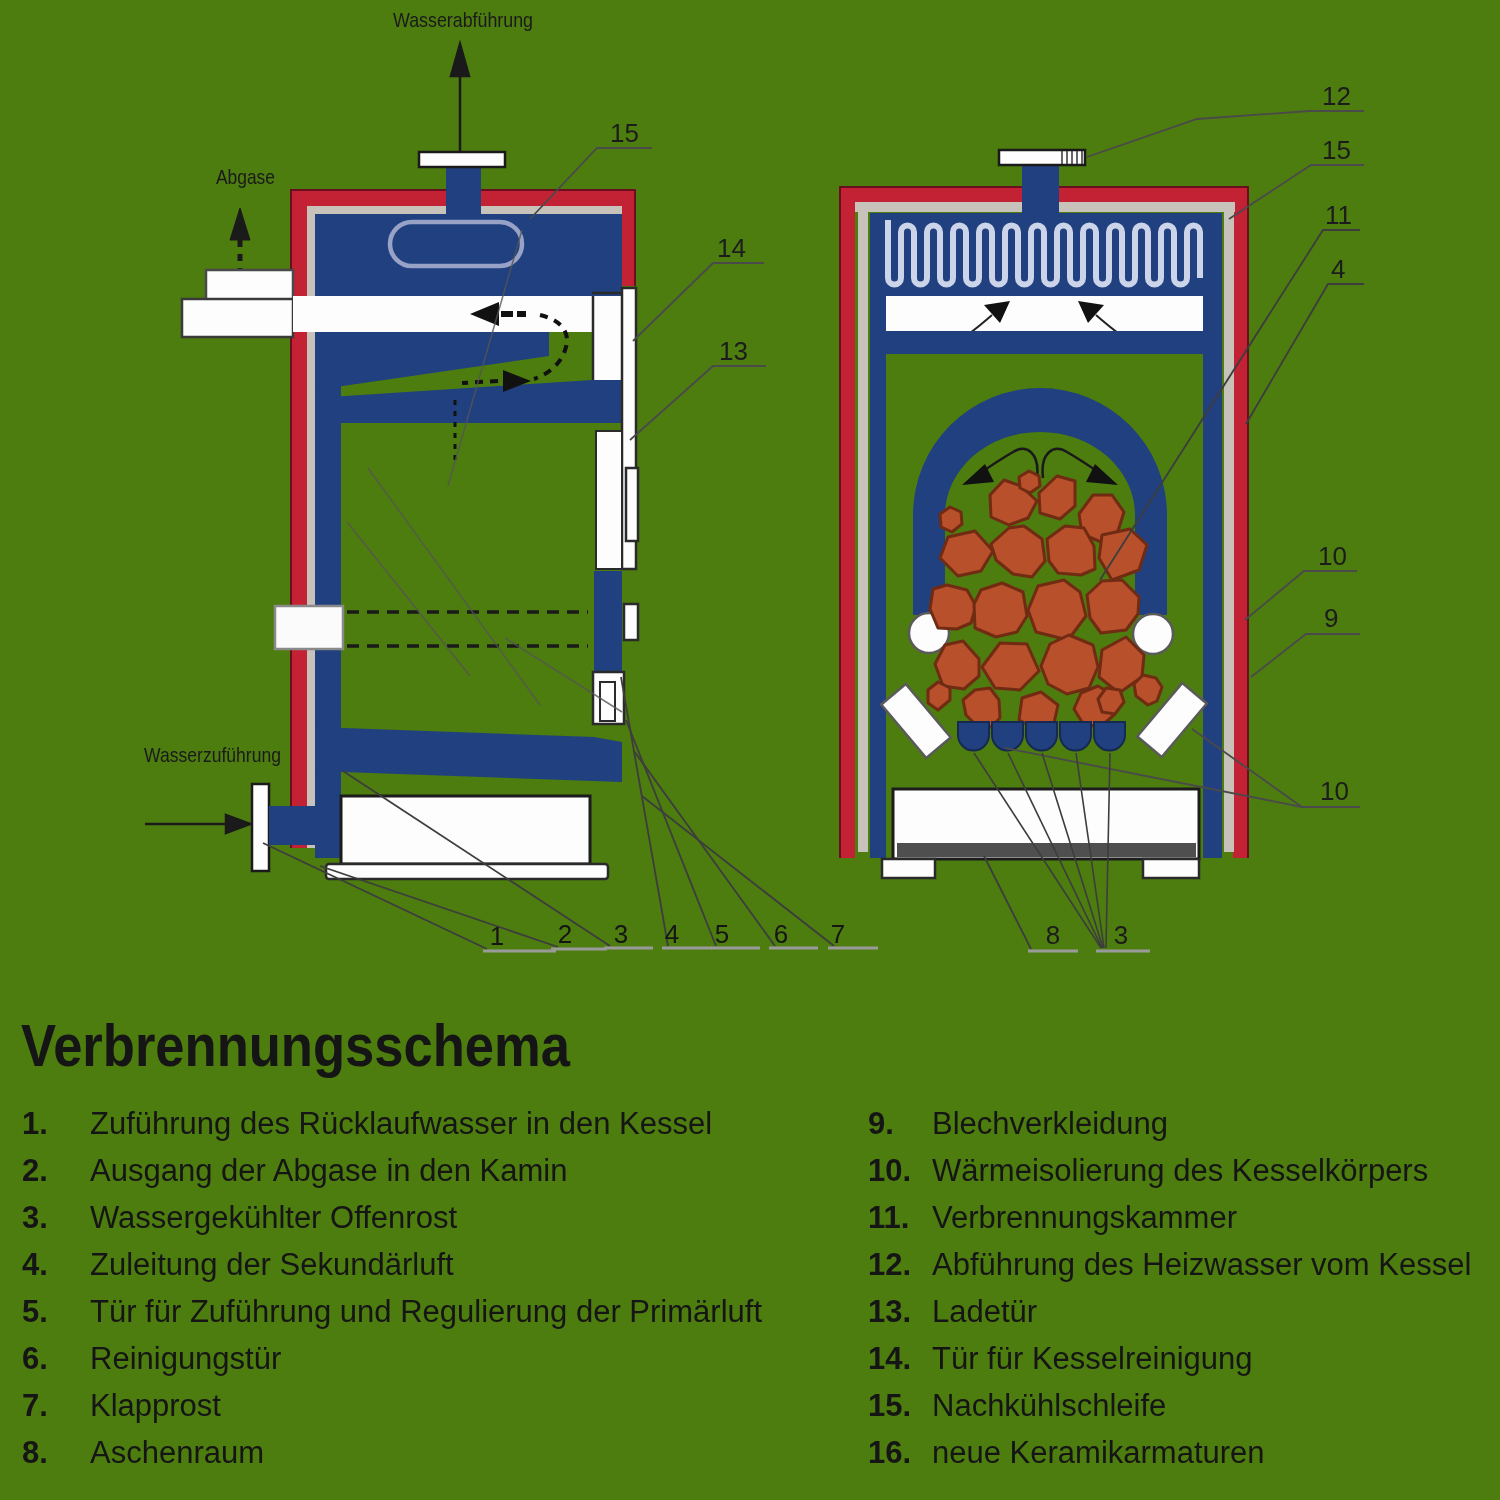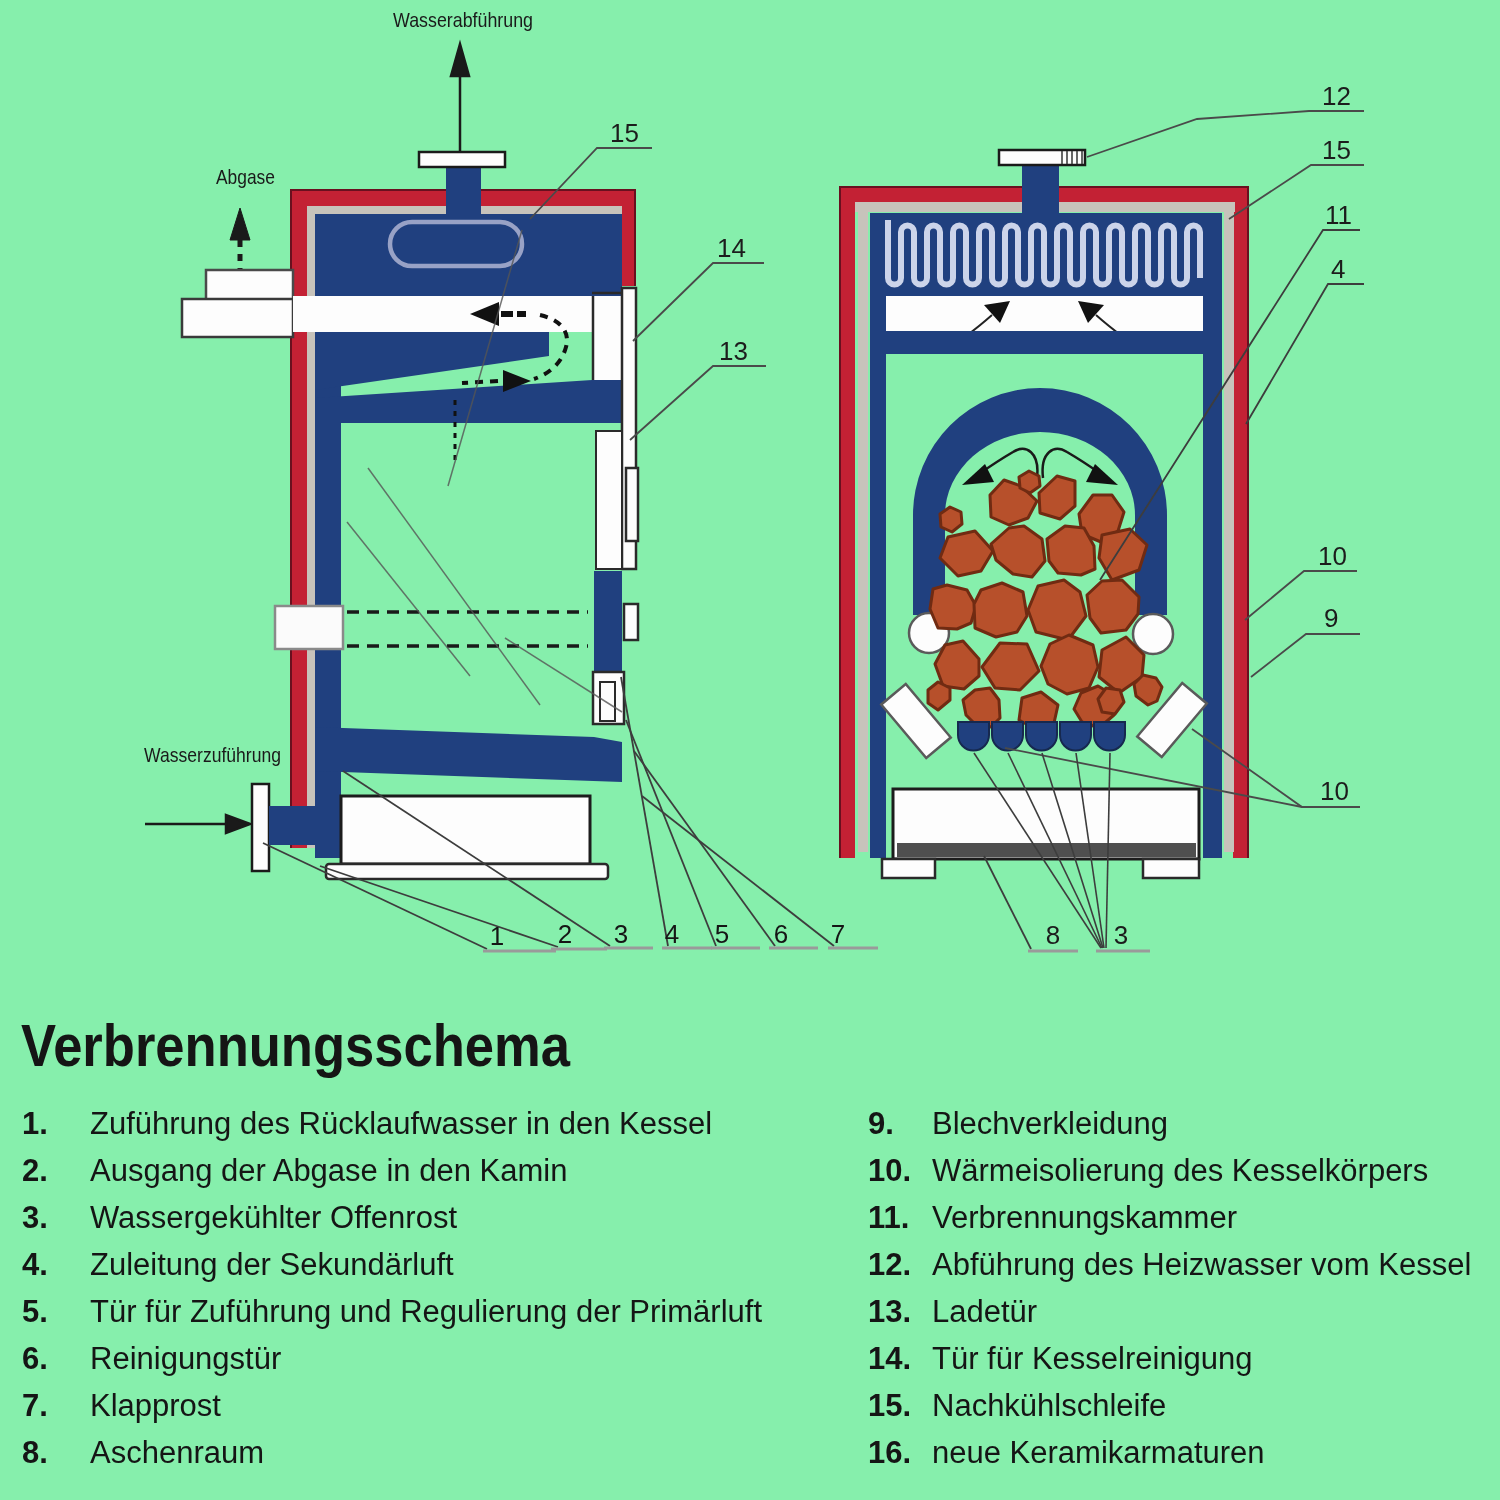--- a/index.html
+++ b/index.html
@@ -1,16 +1,16 @@
 <!DOCTYPE html>
 <html><head>
 <meta charset="utf-8">
 <style>
   html,body{margin:0;padding:0;background:#ffffff;}
-  .page{position:relative;width:1500px;height:1500px;background:#86efac;overflow:hidden;
+  .page{position:relative;width:1500px;height:1500px;background:#4d7c0f;overflow:hidden;
         font-family:"Liberation Sans", sans-serif;}
   svg{position:absolute;left:0;top:0;}
   text{font-family:"Liberation Sans", sans-serif;fill:#151515;}
   .num{font-size:26px;fill:#1c1c1c;}
   .small{font-size:21px;fill:#1a1a1a;}
 </style>
 </head>
 <body>
 <div class="page">
 <svg width="1500" height="1500" viewBox="0 0 1500 1500">

